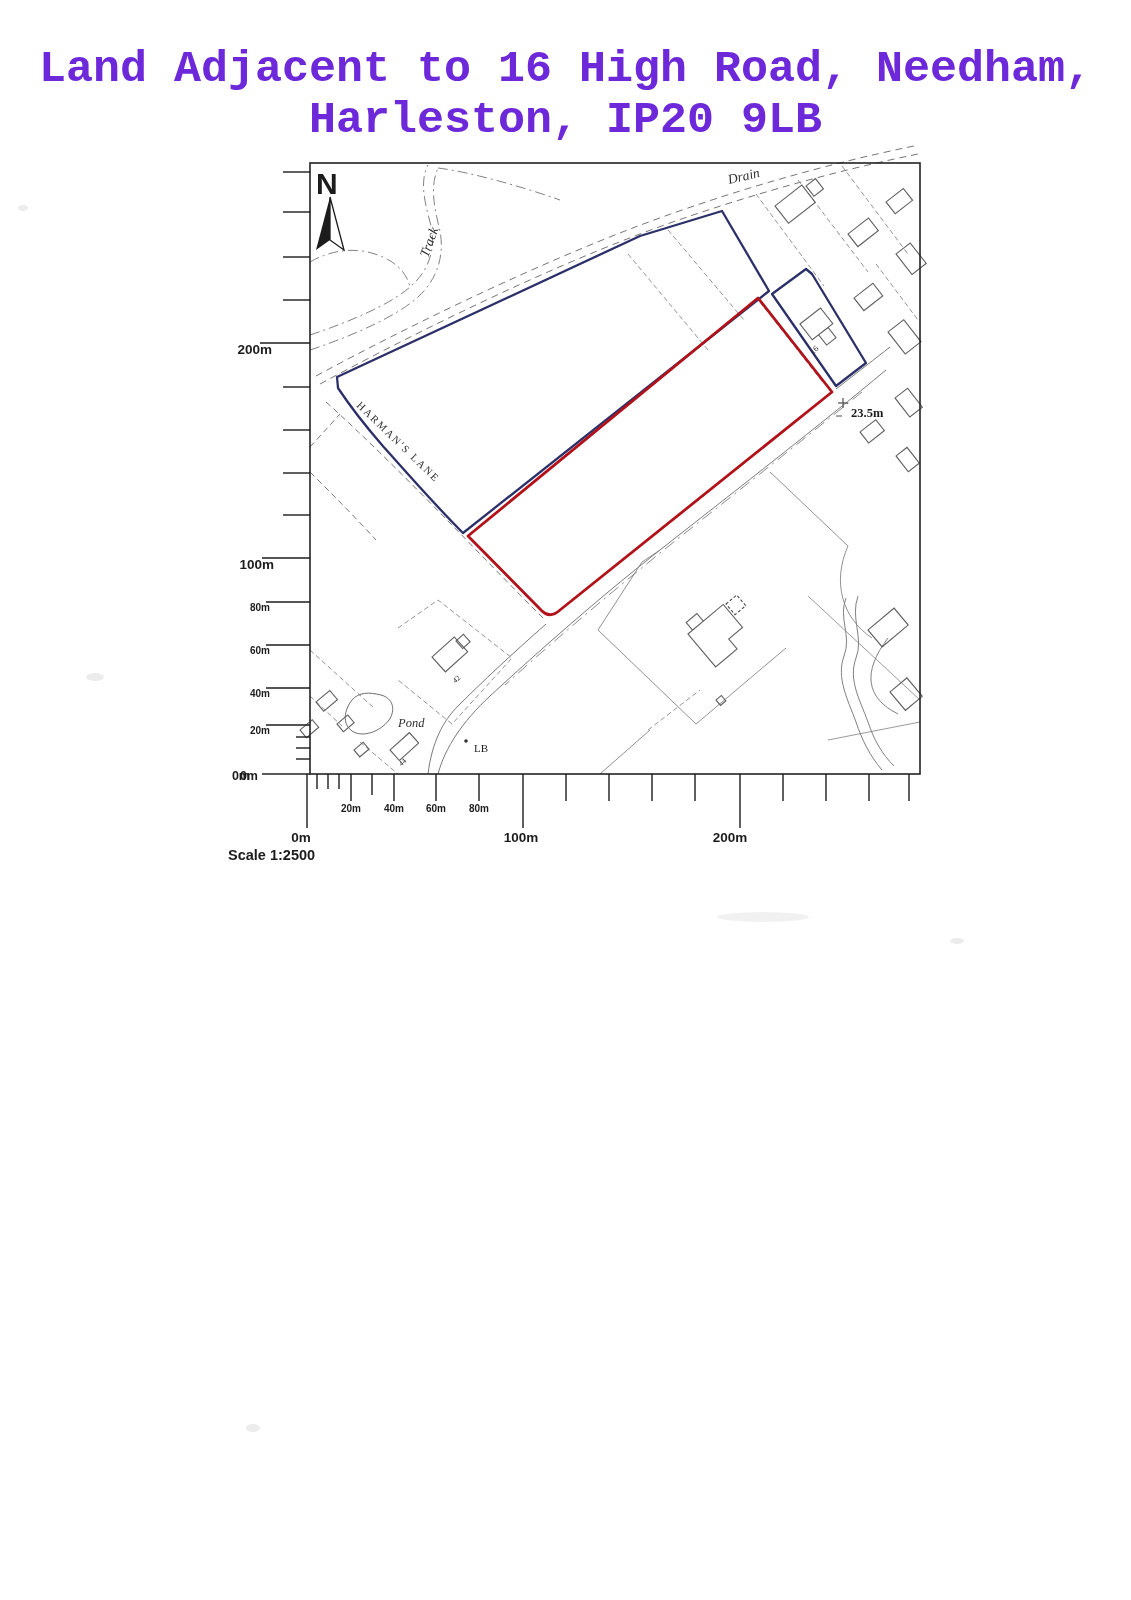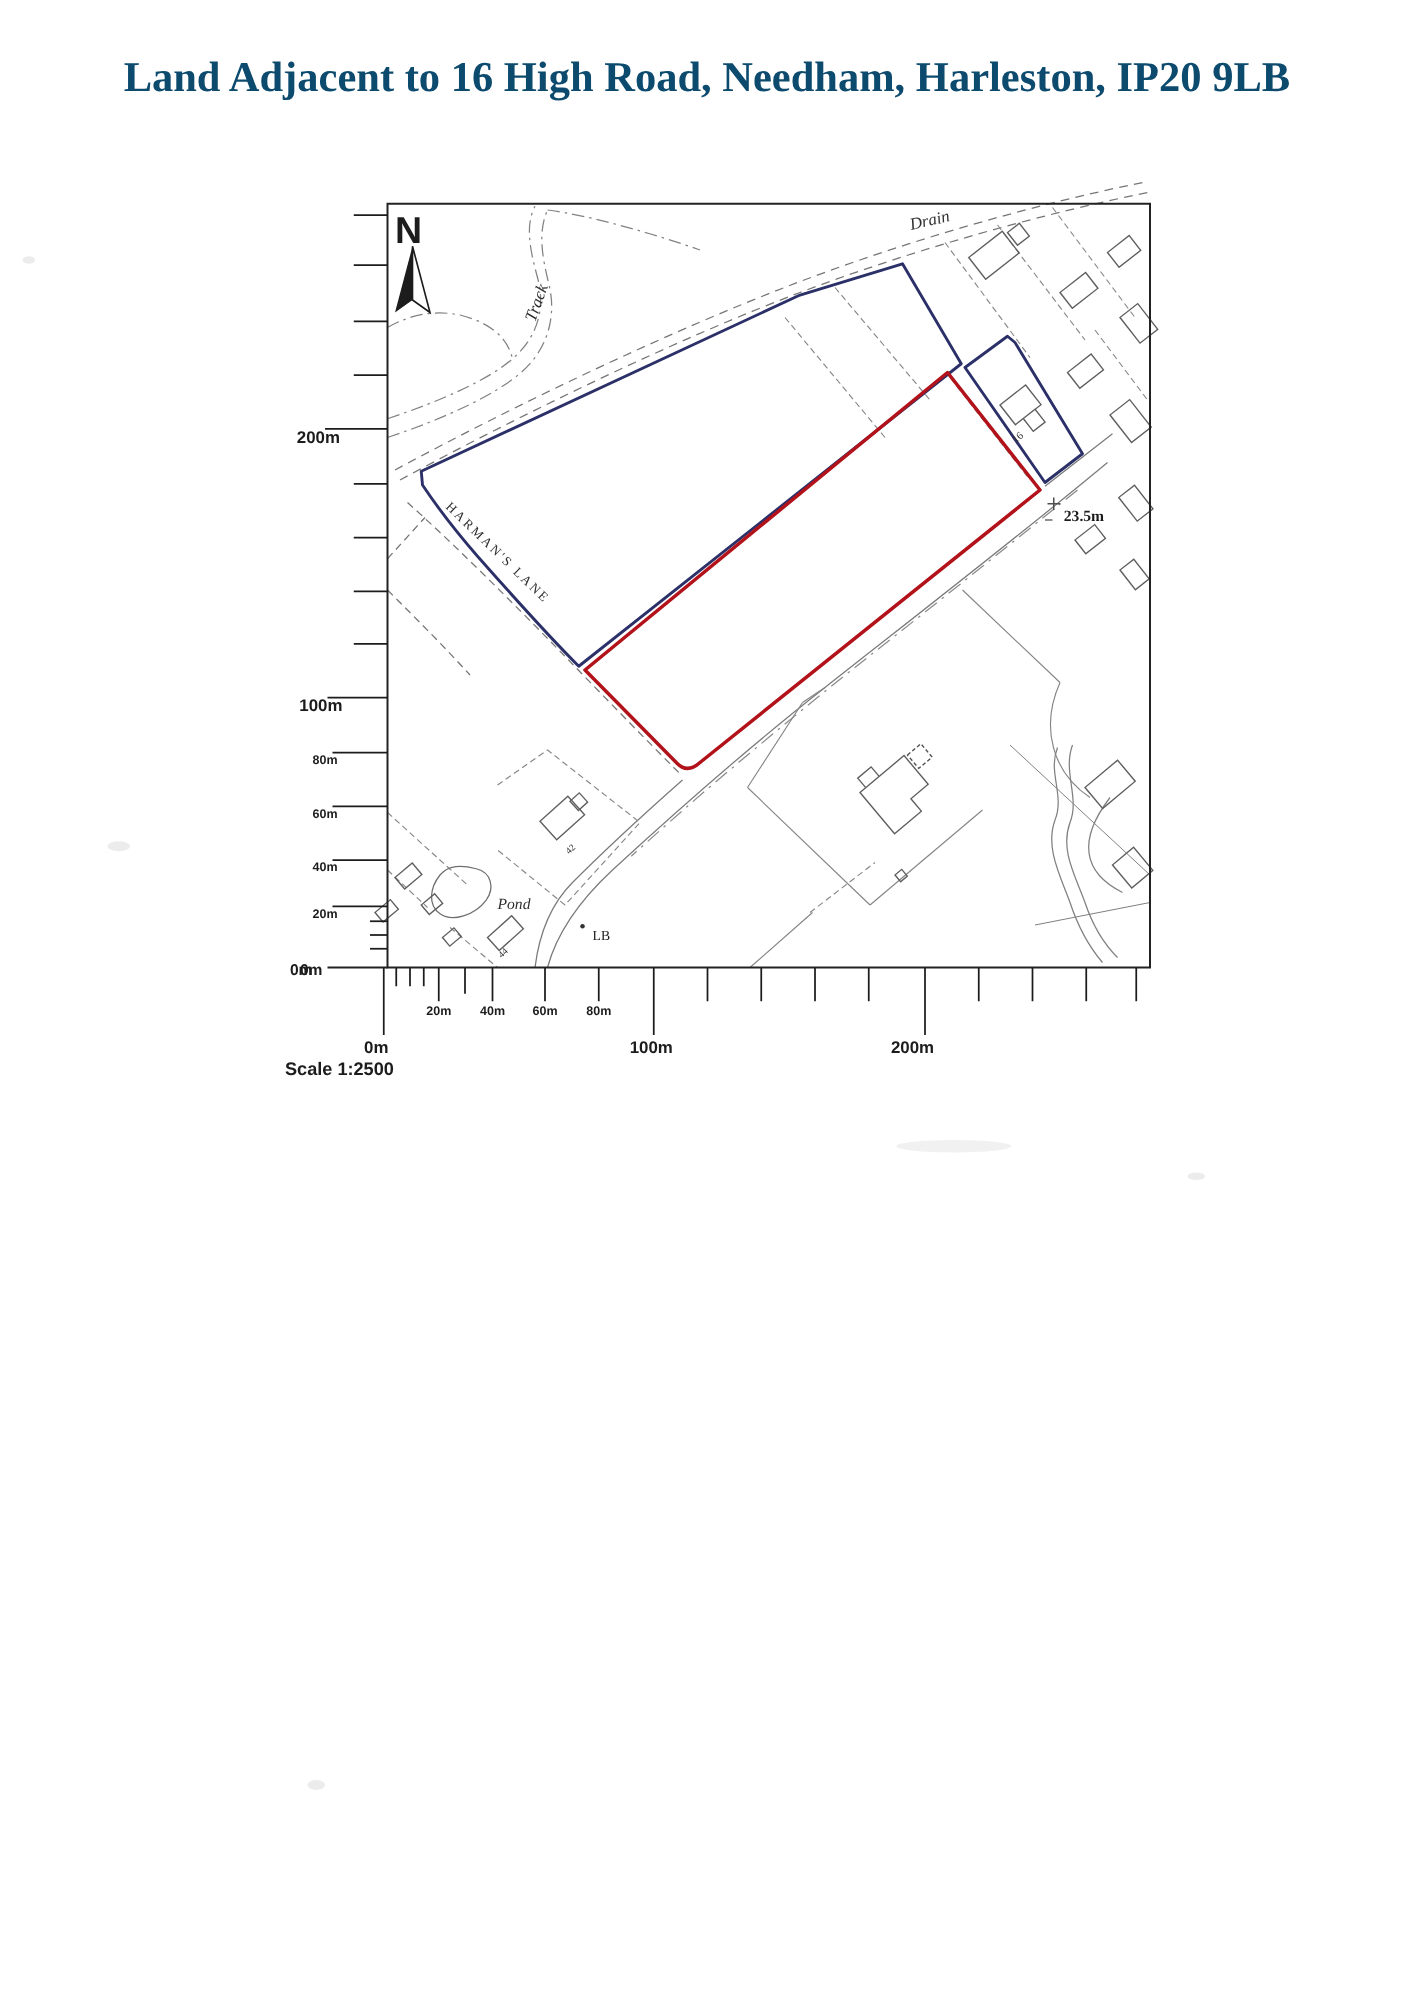--- a/index.html
+++ b/index.html
@@ -1,20 +1,20 @@
 <!DOCTYPE html>
 <html><head>
 <meta charset="utf-8">
 <style>
   html,body{margin:0;padding:0;background:#fff;}
   .page{position:relative;width:1131px;height:1600px;background:#ffffff;overflow:hidden;
         font-family:"Liberation Sans",sans-serif;}
   .doc-title{position:absolute;top:44px;left:0;width:100%;text-align:center;margin:0;
-             font-family:Liberation Serif, serif;font-weight:bold;font-size:34px;
-             color:#0c4a6e;letter-spacing:0px;}
+             font-family:Liberation Mono, monospace;font-weight:bold;font-size:45px;
+             color:#6d28d9;letter-spacing:0px;}
   svg text{user-select:none;}
   .ink{fill:#1c1c1c;}
   .os-serif{font-family:"Liberation Serif",serif;}
   .os-sans{font-family:"Liberation Sans",sans-serif;font-weight:bold;}
 </style>
 </head>
 <body>
 
 <div class="page">
 

